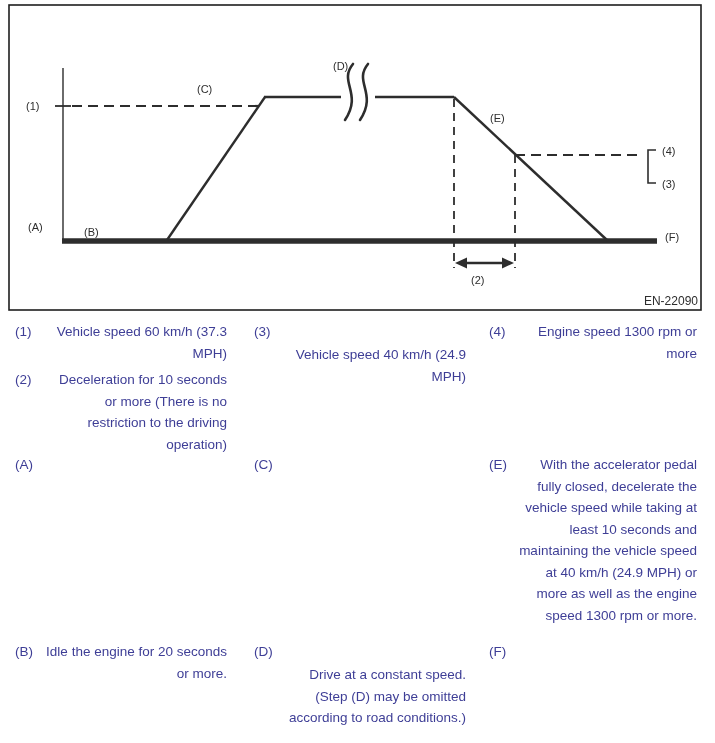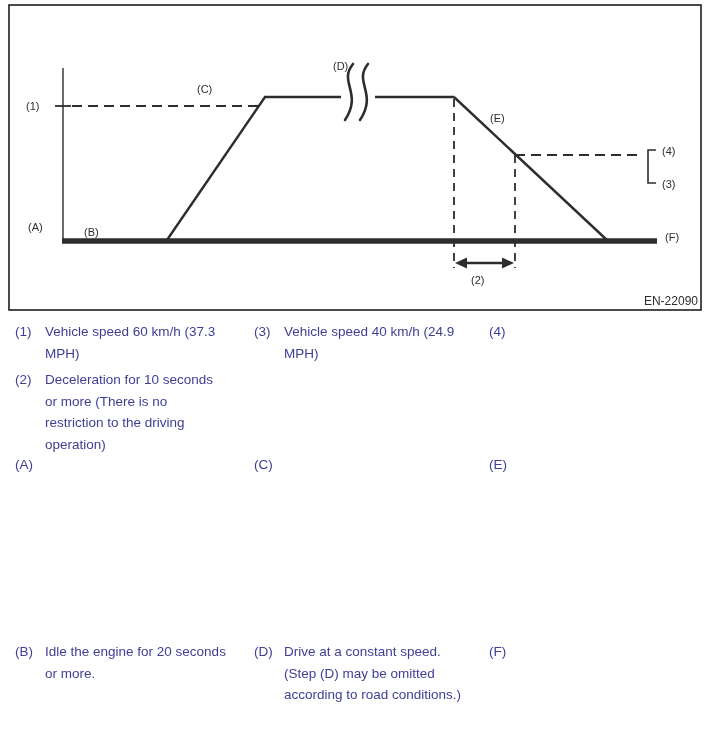--- a/index.html
+++ b/index.html
@@ -24,23 +24,23 @@
   }
   .legend{
     position:absolute;top:310px;left:0;width:715px;height:433px;
     color:#3e3e96;
     font-size:13.5px;
     line-height:21.5px;
   }
   .lrow{position:absolute;left:0;width:715px;}
   .entry{position:absolute;display:flex;align-items:flex-start;}
   .elabel{flex:0 0 30px;width:30px;}
-  .etext{display:block;}
+  .etext{display:block;text-align:right;}
   .col1 .etext{width:182px;}
-  .col2 .etext{width:182px;}
+  .col2 .etext{width:182px;margin-top:23px;}
   .col3 .etext{width:178px;}
   .c1{left:15px;}
   .c2{left:254px;}
   .c3{left:489px;}
 </style>
 </head>
 <body>
 
 <div class="page">
 
@@ -100,39 +100,41 @@
       <div class="entry col1 c1">
         <span class="elabel">(1)</span>
         <span class="etext">Vehicle speed 60 km/h (37.3 MPH)</span>
       </div>
       <div class="entry col2 c2">
         <span class="elabel">(3)</span>
         <span class="etext">Vehicle speed 40 km/h (24.9 MPH)</span>
       </div>
       <div class="entry col3 c3">
         <span class="elabel">(4)</span>
+        <span class="etext">Engine speed 1300 rpm or more</span>
       </div>
     </div>
 
     <div class="lrow" style="top:59px">
       <div class="entry col1 c1">
         <span class="elabel">(2)</span>
         <span class="etext">Deceleration for 10 seconds or more (There is no restriction to the driving operation)</span>
       </div>
     </div>
 
     <div class="lrow" style="top:144px">
       <div class="entry col1 c1">
         <span class="elabel">(A)</span>
       </div>
       <div class="entry col2 c2">
         <span class="elabel">(C)</span>
       </div>
       <div class="entry col3 c3">
         <span class="elabel">(E)</span>
+        <span class="etext">With the accelerator pedal fully closed, decelerate the vehicle speed while taking at least 10 seconds and maintaining the vehicle speed at 40 km/h (24.9 MPH) or more as well as the engine speed 1300 rpm or more.</span>
       </div>
     </div>
 
     <div class="lrow" style="top:331px">
       <div class="entry col1 c1">
         <span class="elabel">(B)</span>
         <span class="etext">Idle the engine for 20 seconds or more.</span>
       </div>
       <div class="entry col2 c2">
         <span class="elabel">(D)</span>

